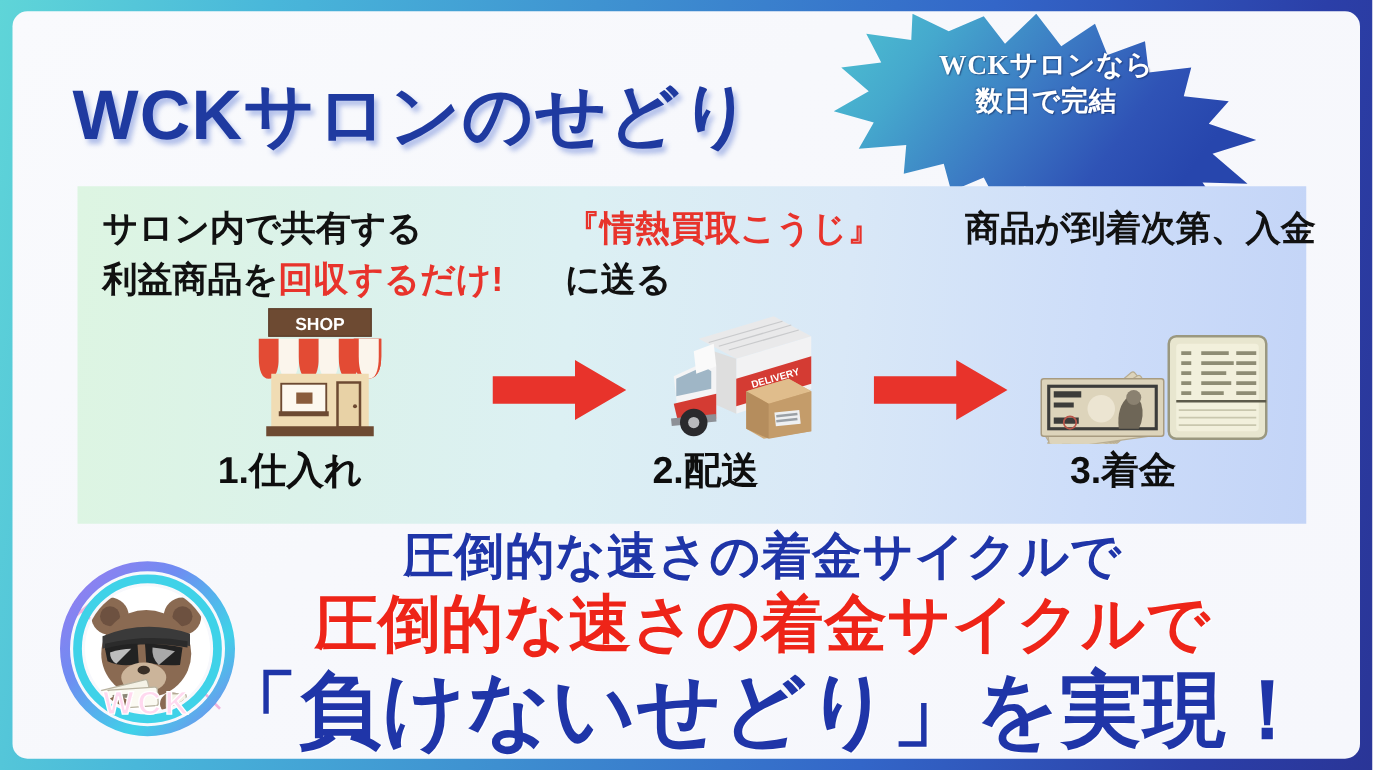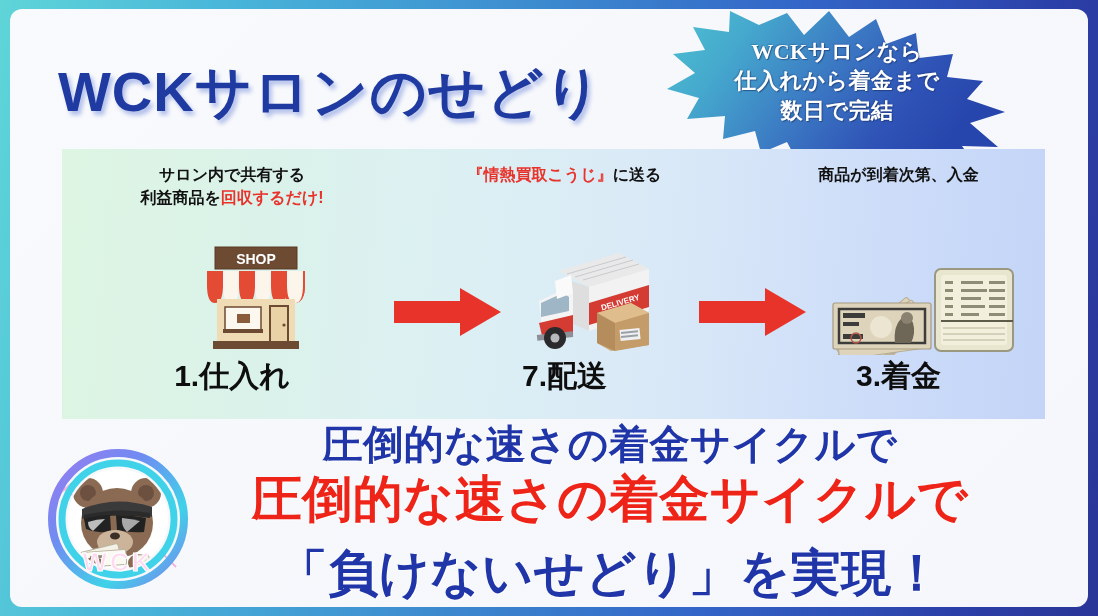--- a/index.html
+++ b/index.html
@@ -84,25 +84,25 @@
 
   .step {
     position: absolute;
     top: 0;
     height: 270px;
   }
   .step-head {
     position: absolute;
     top: 14px;
     width: 100%;
-    text-align: center;
-    font-size: 16px;
+    font-size: 28px;
     font-weight: 600;
     line-height: 1.45;
     color: #111111;
+    padding-left: 20px;
   }
   .step-head .accent { color: #e8332b; }
   .step-art {
     position: absolute;
     left: 0;
     width: 100%;
     top: 88px;
     height: 120px;
     display: flex;
     align-items: center;
@@ -153,26 +153,26 @@
   #msg2 {
     font-size: 50px;
     font-weight: 700;
     color: #ee2418;
     letter-spacing: 0.5px;
     line-height: 1.16;
     margin-top: 2px;
     text-shadow: 1px 1px 0 rgba(255,255,255,0.85);
   }
   #msg3 {
-    font-size: 50px;
+    font-size: 66px;
     font-weight: 700;
     color: #1f35a8;
     letter-spacing: 0.5px;
     line-height: 1.16;
-    margin-top: 16px;
+    margin-top: 1px;
     text-shadow: 1px 1px 0 rgba(255,255,255,0.85);
   }
 
   
   #logo {
     position: absolute;
     left: 32px;
     top: 434px;
     width: 152px;
     height: 152px;
@@ -201,21 +201,20 @@
         <polygon fill="url(#burstGrad)" points="
           120,2 137,24 162,0 182,26 209,8 219,33 249,22 252,47
           286,43 280,66 316,70 300,88 338,101 303,112 331,136 295,135
           311,158 276,148 277,158 250,145 239,158 220,143 204,158 188,141
           168,156 153,138 131,152 120,131 94,142 88,120 56,128 58,105
           20,108 32,87 0,78 28,62 6,43 38,39 26,16 62,21 63,0 92,14
         "></polygon>
       </svg>
       <div id="burst-text">
         <div>WCKサロンなら</div>
-        <div>仕入れから着金まで</div>
         <div>数日で完結</div>
       </div>
     </div>
 
     <div id="panel">
 
       <div class="step" id="step1">
         <div class="step-head">
           <div>サロン内で共有する</div>
           <div><span>利益商品を</span><span class="accent">回収するだけ!</span></div>
@@ -295,21 +294,21 @@
 
             <polygon points="72,72 106,62 124,72 124,104 86,110 72,102" fill="#cfa977"></polygon>
             <polygon points="72,72 106,62 124,72 90,82" fill="#e0bd8c"></polygon>
             <polygon points="90,82 124,72 124,104 90,110" fill="#c49c6a"></polygon>
             <polygon points="72,72 90,82 90,110 72,102" fill="#b58d5d"></polygon>
             <rect x="95" y="88" width="20" height="11" fill="#eef0f2" transform="rotate(-6 105 93)"></rect>
             <rect x="96" y="90" width="17" height="2" fill="#9aa0a6" transform="rotate(-6 105 91)"></rect>
             <rect x="96" y="94" width="17" height="2" fill="#9aa0a6" transform="rotate(-6 105 95)"></rect>
           </svg>
         </div>
-        <div class="step-foot">7.配送</div>
+        <div class="step-foot">2.配送</div>
       </div>
 
       <div class="arrow" id="arrow2">
         <svg viewBox="0 0 108 50" xmlns="http://www.w3.org/2000/svg">
           <polygon fill="#e8332b" points="0,14 66,14 66,1 107,25 66,49 66,36 0,36"></polygon>
         </svg>
       </div>
 
       <div class="step" id="step3">
         <div class="step-head">

